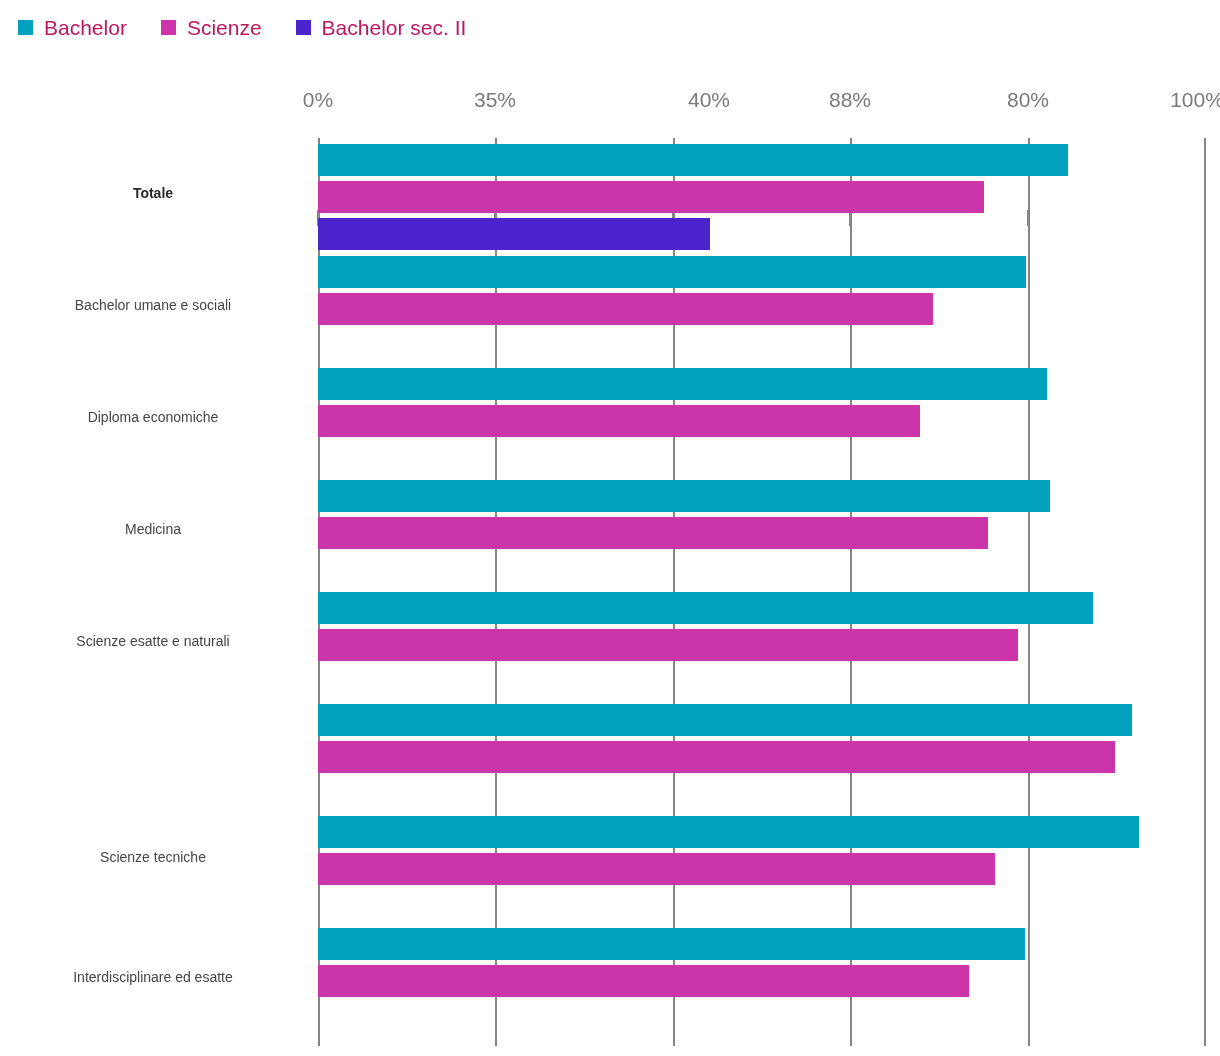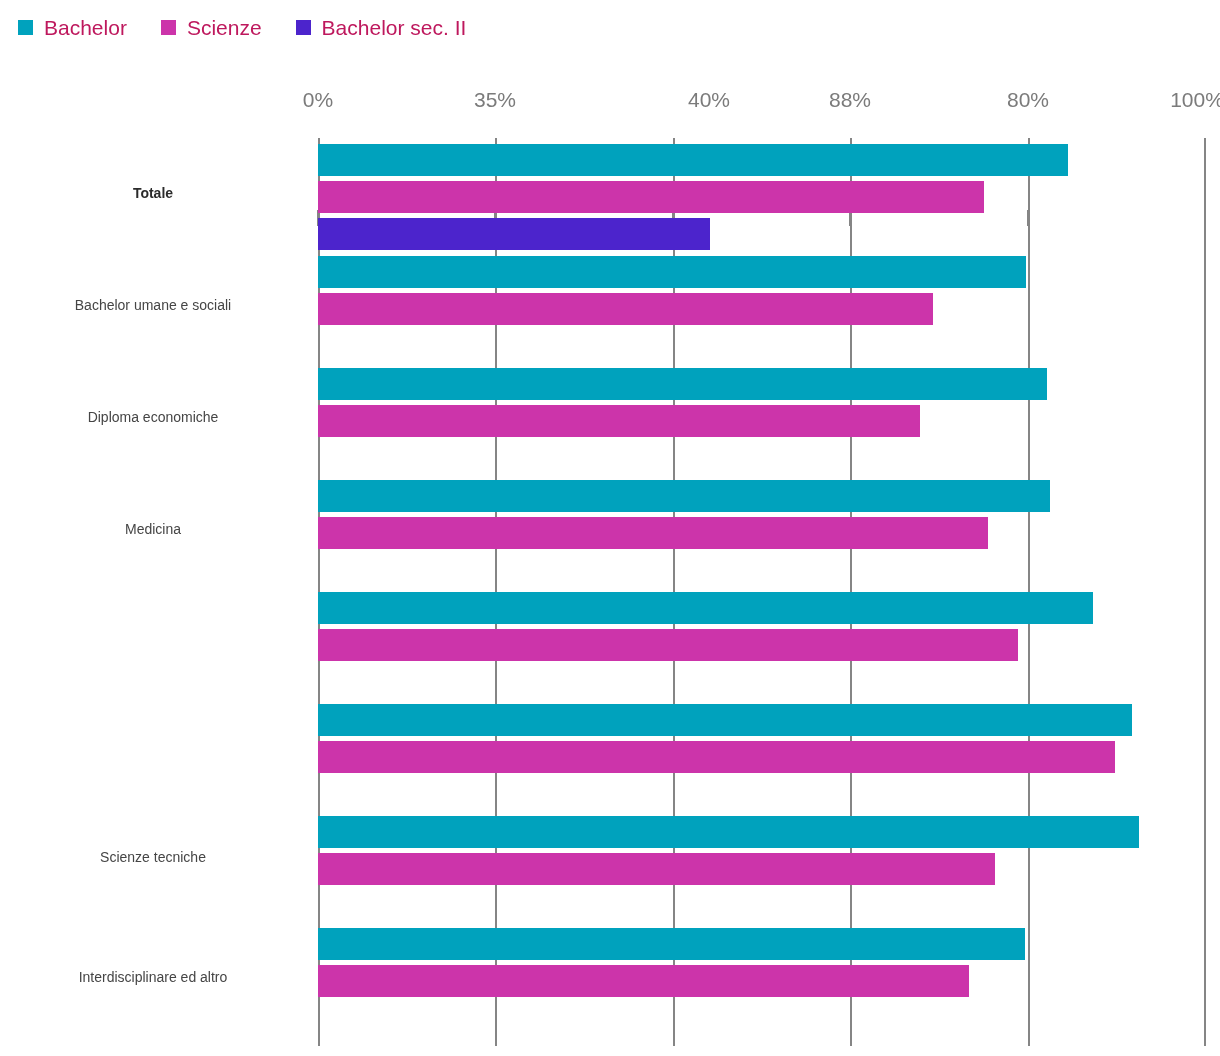--- a/index.html
+++ b/index.html
@@ -174,35 +174,36 @@
       <div class="bar bar-master" style="top: 43px; width: 602.273px; background: rgb(204, 52, 170);"></div>
     </div>
 
     <div class="cat-row" style="top:336px;height:112px">
       <span class="cat-label-box" style="top:48px">Medicina</span>
       <div class="bar bar-bachelor" style="top: 6px; width: 731.775px; background: rgb(0, 162, 189);"></div>
       <div class="bar bar-master" style="top: 43px; width: 669.685px; background: rgb(204, 52, 170);"></div>
     </div>
 
     <div class="cat-row" style="top:448px;height:112px">
+      <span class="cat-label-box" style="top:48px">Scienze esatte e naturali</span>
       <div class="bar bar-bachelor" style="top: 6px; width: 775.238px; background: rgb(0, 162, 189);"></div>
       <div class="bar bar-master" style="top: 43px; width: 699.843px; background: rgb(204, 52, 170);"></div>
     </div>
 
     <div class="cat-row" style="top:560px;height:112px">
       <div class="bar bar-bachelor" style="top: 6px; width: 814.266px; background: rgb(0, 162, 189);"></div>
       <div class="bar bar-master" style="top: 43px; width: 797.413px; background: rgb(204, 52, 170);"></div>
     </div>
 
     <div class="cat-row" style="top:672px;height:112px">
       <span class="cat-label-box" style="top:40px">Scienze tecniche</span>
       <div class="bar bar-bachelor" style="top: 6px; width: 821.362px; background: rgb(0, 162, 189);"></div>
       <div class="bar bar-master" style="top: 43px; width: 676.781px; background: rgb(204, 52, 170);"></div>
     </div>
 
     <div class="cat-row" style="top:784px;height:112px">
-      <span class="cat-label-box" style="top:48px">Interdisciplinare ed altro</span>
+      <span class="cat-label-box" style="top:48px">Interdisciplinare ed esatte</span>
       <div class="bar bar-bachelor" style="top: 6px; width: 706.939px; background: rgb(0, 162, 189);"></div>
       <div class="bar bar-master" style="top: 43px; width: 651.058px; background: rgb(204, 52, 170);"></div>
     </div>
 
   </div>
 </div>
 
 </body></html>

